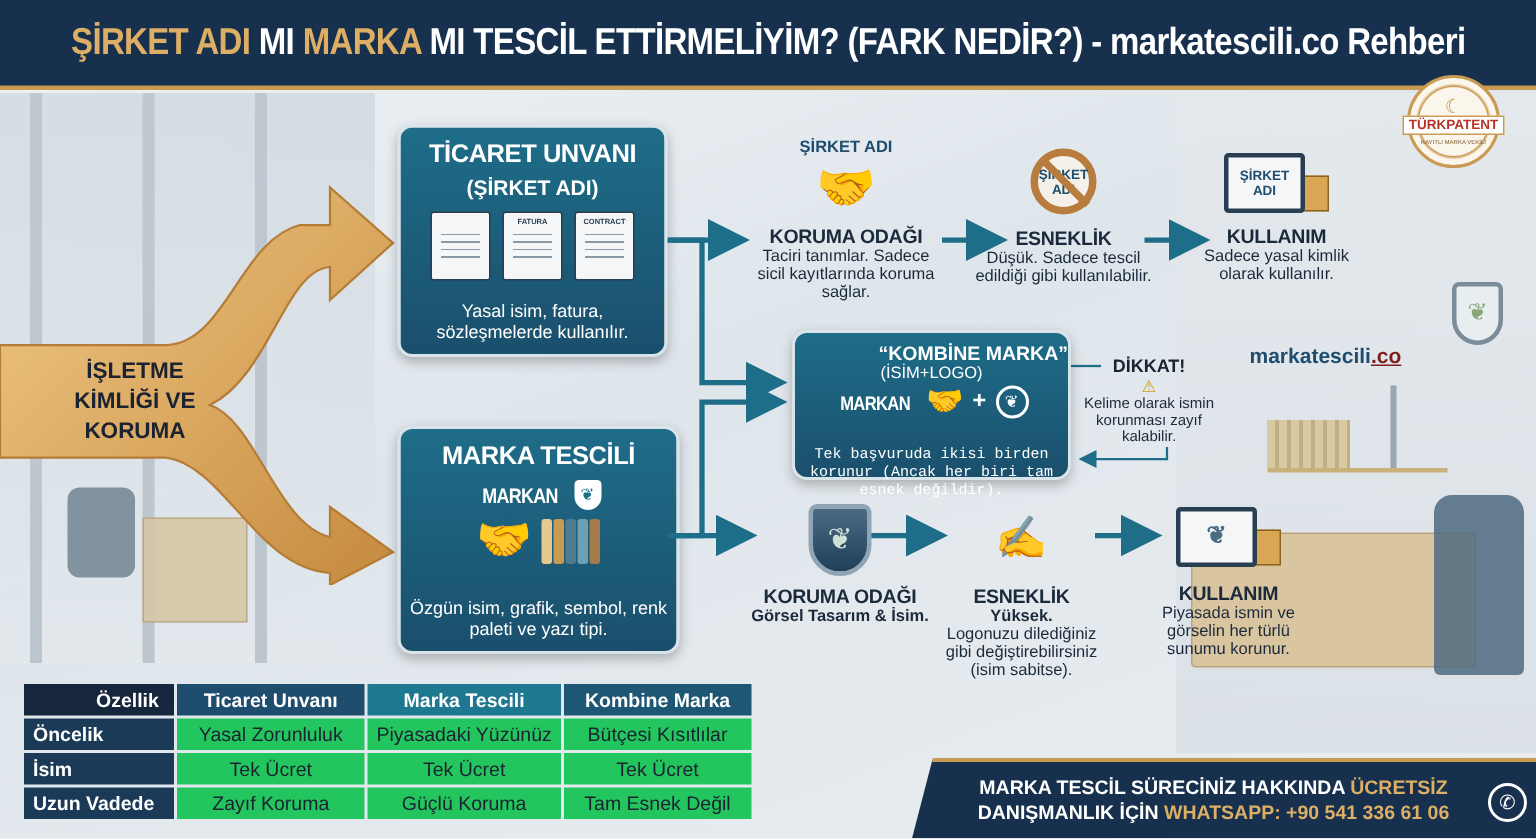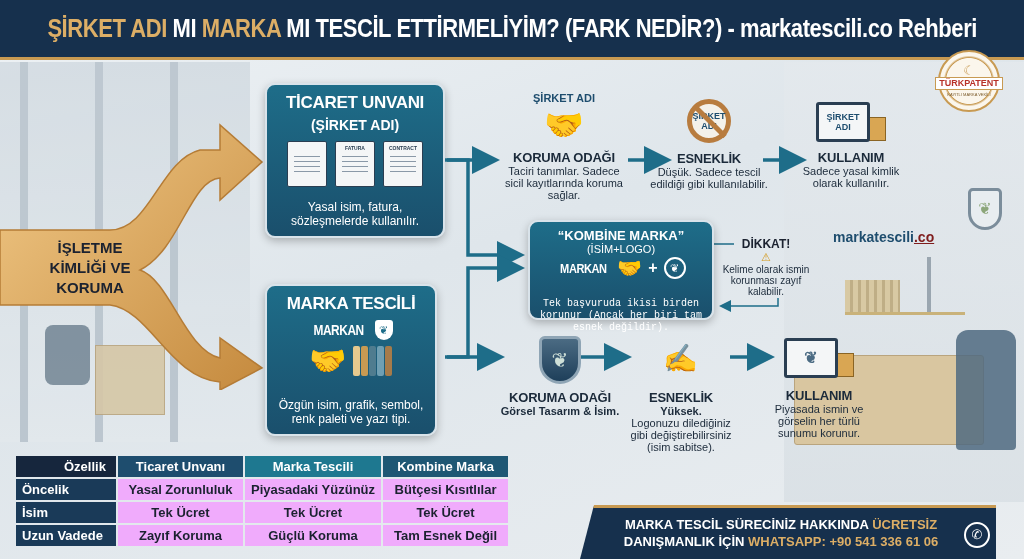--- a/index.html
+++ b/index.html
@@ -50,21 +50,21 @@
   
   .gold-arrow { position: absolute; left: 0; top: 100px; width: 270px; height: 290px; }
   .gold-label { position: absolute; left: 30px; top: 238px; width: 120px; text-align: center;
     font-size: 15px; font-weight: bold; color: #1b2230; line-height: 20px; }
 
   
   .card { position: absolute; background: linear-gradient(180deg, #1e6d89 0%, #1a4f6c 100%);
     border-radius: 10px; border: 2px solid #d9e3ea; box-shadow: 0 3px 8px rgba(0,0,0,.25);
     color: #fff; text-align: center; }
   .card-ticaret { left: 265px; top: 83px; width: 180px; height: 155px; }
-  .card-marka { left: 265px; top: 284px; width: 172px; height: 152px; }
+  .card-marka { left: 265px; top: 284px; width: 188px; height: 152px; }
   .card-title { font-size: 17px; font-weight: bold; margin-top: 8px; letter-spacing: -0.3px; }
   .card-subtitle { font-size: 14px; font-weight: bold; margin-top: 4px; }
   .card-desc { font-size: 12px; line-height: 14px; position: absolute; left: 6px; right: 6px; bottom: 8px; }
   .doc-icons { display: flex; justify-content: center; gap: 8px; margin-top: 8px; }
   .doc { width: 40px; height: 46px; background: #f4f6f7; border: 1px solid #2a3e52; border-radius: 2px;
     font-size: 5px; color: #2a3e52; font-weight: bold; padding-top: 3px; position: relative; }
   .doc::after { content: ""; position: absolute; left: 6px; right: 6px; top: 14px; height: 20px;
     background: repeating-linear-gradient(180deg, #8a99a8 0 1px, transparent 1px 5px); }
   .marka-row { display: flex; justify-content: center; align-items: center; gap: 6px; margin-top: 6px; }
   .markan-text { font-size: 14px; font-weight: bold; letter-spacing: -0.5px; transform: scaleX(0.85); }
@@ -97,21 +97,21 @@
     justify-content: center; position: relative; }
   .box { width: 26px; height: 24px; background: #d9a653; border: 1px solid #8a6424; margin-left: -10px;
     margin-top: 14px; font-size: 5px; color: #5a3e12; }
 
   .big-shield { width: 42px; height: 48px; background: linear-gradient(180deg, #4b6b83, #1e3f5a);
     border-radius: 6px 6px 22px 22px; border: 3px solid #8fa5b5; color: #cfe0d8; font-size: 20px;
     line-height: 42px; text-align: center; }
 
   
   .card-kombine { left: 528px; top: 220px; width: 186px; height: 100px; border-radius: 10px; }
-  .kombine-title { font-size: 13px; font-weight: bold; margin-top: 6px; }
+  .kombine-title { font-size: 13px; font-weight: bold; margin-top: 6px; text-align: right; }
   .kombine-sub { font-size: 11px; }
   .kombine-row { display: flex; justify-content: center; align-items: center; gap: 6px; margin-top: 2px; }
   .kombine-row .markan-text { font-size: 13px; }
   .kombine-row .handshake { font-size: 20px; line-height: 22px; }
   .circle-logo { width: 22px; height: 22px; border-radius: 50%; border: 2px solid #fff; font-size: 11px; line-height: 18px; }
   .kombine-desc { font-size: 10px; line-height: 12px; margin-top: 19px; font-family: Liberation Mono, monospace; }
 
   .warning { position: absolute; left: 720px; top: 237px; width: 92px; text-align: center; }
   .warning-title { font-size: 12px; font-weight: bold; color: #1b2230; }
   .warning-icon { font-size: 11px; color: #d49a1d; }
@@ -125,24 +125,24 @@
 
   
   .comp-table { position: absolute; left: 14px; top: 454px; border-collapse: separate; border-spacing: 2px; }
   .comp-table td, .comp-table th { height: 21px; font-size: 13px; text-align: center; padding: 0 6px; white-space: nowrap; }
   .comp-table th { color: #fff; font-weight: bold; }
   .comp-table th.h0 { background: #16263d; text-align: left; width: 100px; padding-left: 48px; }
   .comp-table th.h1 { background: #1e4d6e; width: 125px; }
   .comp-table th.h2 { background: #1e7890; width: 125px; }
   .comp-table th.h3 { background: #1e5774; width: 125px; }
   .comp-table td.rowhead { background: #1a3a58; color: #fff; font-weight: bold; text-align: left; }
-  .comp-table td.cell { background: #f0abfc; color: #1b2230; font-weight: bold; }
-
-  
-  .cta { position: absolute; left: 580px; top: 505px; width: 416px; height: 54px;
+  .comp-table td.cell { background: #22c55e; color: #1b2230; }
+
+  
+  .cta { position: absolute; left: 608px; top: 505px; width: 416px; height: 54px;
     background: #16304d; border-top: 3px solid #c89a52; border-radius: 14px 0 0 0;
     clip-path: polygon(14px 0, 100% 0, 100% 100%, 0 100%); }
   .cta-text { position: absolute; left: 16px; top: 8px; width: 370px; text-align: center;
     font-size: 13px; font-weight: bold; color: #fff; line-height: 17px; }
   .cta-text .gold { color: #dcae66; }
   .wa-icon { position: absolute; right: 6px; top: 14px; width: 26px; height: 26px; border-radius: 50%;
     border: 2px solid #fff; color: #fff; font-size: 13px; line-height: 22px; text-align: center; }
 </style>
 </head>
 <body>

